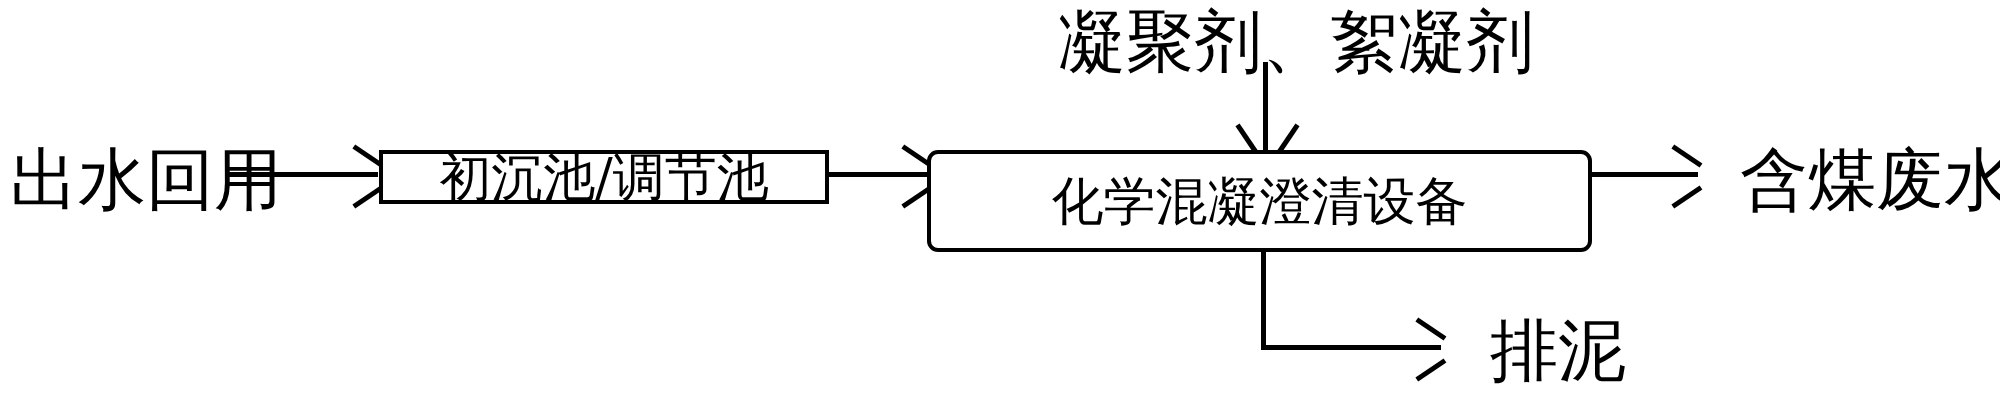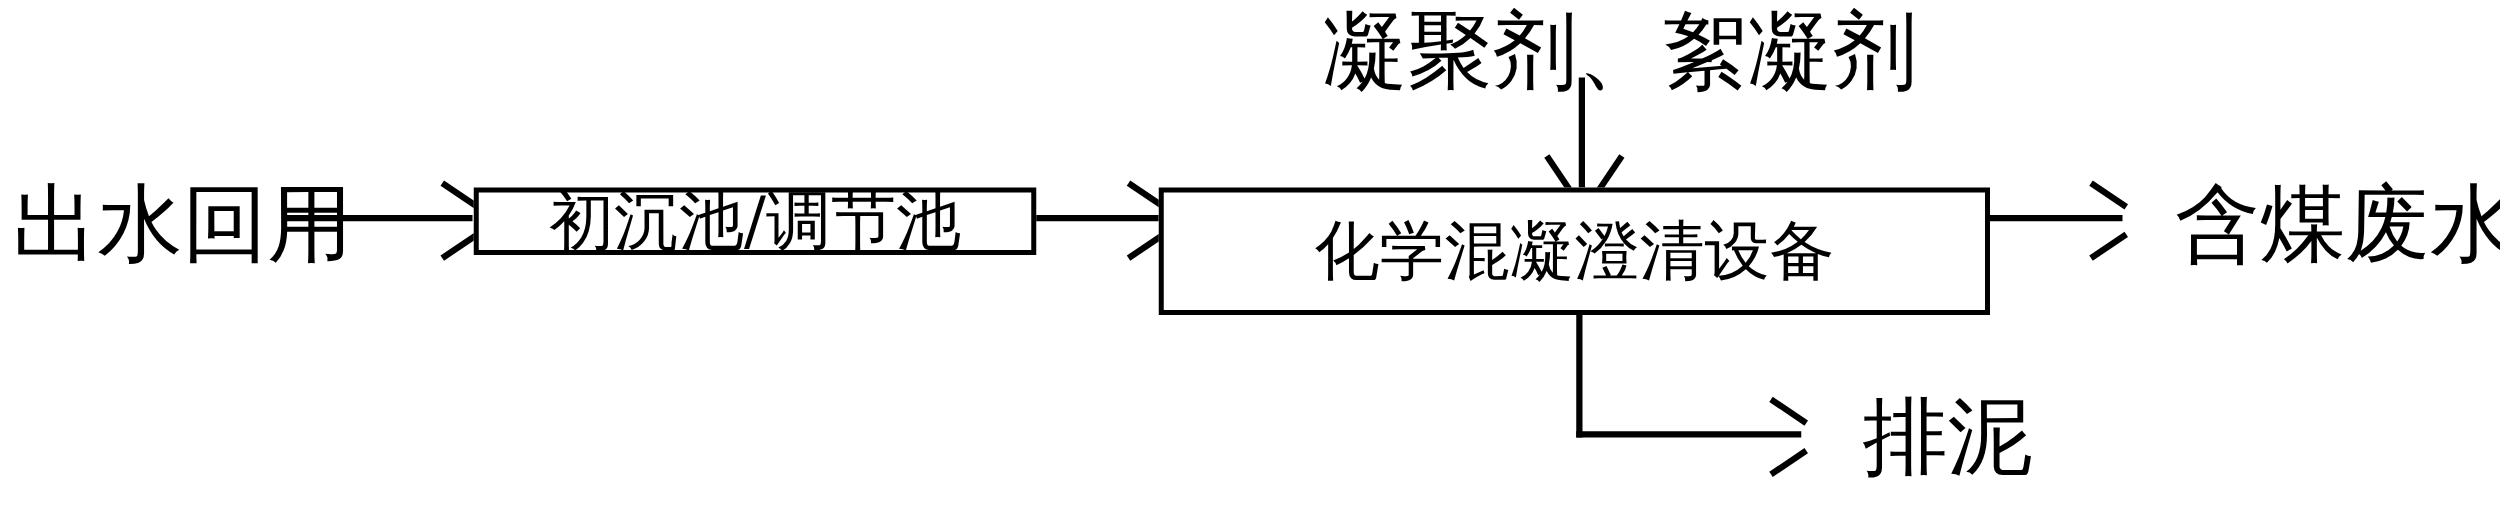--- a/index.html
+++ b/index.html
@@ -104,21 +104,21 @@
   </div>
 
   <div class="hline" style="left:829px; top:172px; width:98px;"></div>
   <div class="arrow-head-r" style="left:929px; top:174px;"></div>
 
   <div class="label label-free" style="left:1058px; top:8px;">凝聚剂、絮凝剂</div>
 
   <div class="vline" style="left:1263px; top:62px; height:88px;"></div>
   <div class="arrow-head-d" style="left:1265px; top:151px;"></div>
 
-  <div class="proc-box" style="left:927px; top:150px; width:665px; height:102px;">
+  <div class="proc-box" style="left:927px; top:150px; width:665px; height:102px;border-radius:11px;">
     <span class="label label-box">化学混凝澄清设备</span>
   </div>
 
   <div class="hline" style="left:1590px; top:172px; width:108px;"></div>
   <div class="arrow-head-r" style="left:1699px; top:174px;"></div>
 
   <div class="label label-free" style="left:1740px; top:146px;">含煤废水</div>
 
   <div class="vline" style="left:1261px; top:250px; height:100px;"></div>
   <div class="hline" style="left:1261px; top:345px; width:180px;"></div>

